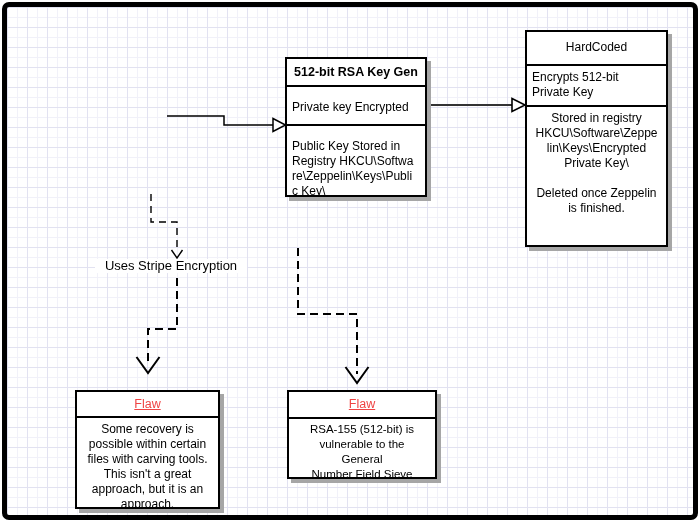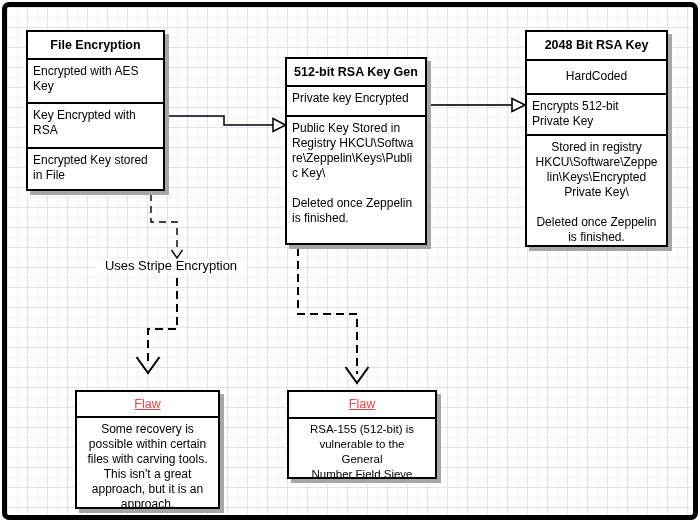--- a/index.html
+++ b/index.html
@@ -57,44 +57,34 @@
         <path d="M505,91.5 L518,98 L505,104.5 Z" fill="#ffffff" stroke-width="1.6"></path>
         <path d="M144,187 V215 H170 V243" stroke-width="1.4" stroke-dasharray="7 5"></path>
         <path d="M164.5,243 L170,251 L175.5,243" stroke-width="1.4"></path>
         <path d="M170,271 V322 H141 V357" stroke-width="2" stroke-dasharray="8 5"></path>
         <path d="M129.5,350 L141,366 L152.5,350" stroke-width="2"></path>
         <path d="M291,241 V307 H350 V367" stroke-width="2" stroke-dasharray="8 5"></path>
         <path d="M338.5,360 L350,376 L361.5,360" stroke-width="2"></path>
       </g>
     </svg>
 
-    <div class="node" style="left:19px; top:23px; width:139px; height:161px;">
-      <div class="sec title" style="height:28px;">File Encryption</div>
-      <div class="sec" style="height:44px;">Encrypted with AES
-Key</div>
-      <div class="sec" style="height:45px;">Key Encrypted with
-RSA</div>
-      <div class="sec last">Encrypted Key stored
-in File</div>
-    </div>
 
-    <div class="node" style="left:278px; top:50px; width:142px; height:188px;">
+    <div class="node" style="left:278px; top:50px; width:142px; height:140px;gap:9px;">
       <div class="sec title" style="height:28px;">512-bit RSA Key Gen</div>
       <div class="sec" style="height:30px;">Private key Encrypted</div>
       <div class="sec last">Public Key Stored in
 Registry HKCU\Softwa
 re\Zeppelin\Keys\Publi
 c Key\
 
 Deleted once Zeppelin
 is finished.</div>
     </div>
 
     <div class="node" style="left:518px; top:23px; width:143px; height:217px;">
-      <div class="sec title" style="height:29px;">2048 Bit RSA Key</div>
       <div class="sec center" style="height:34px; line-height:22px;">HardCoded</div>
       <div class="sec" style="height:41px;">Encrypts 512-bit
 Private Key</div>
       <div class="sec last center">Stored in registry
 HKCU\Software\Zeppe
 lin\Keys\Encrypted
 Private Key\
 
 Deleted once Zeppelin
 is finished.</div>

